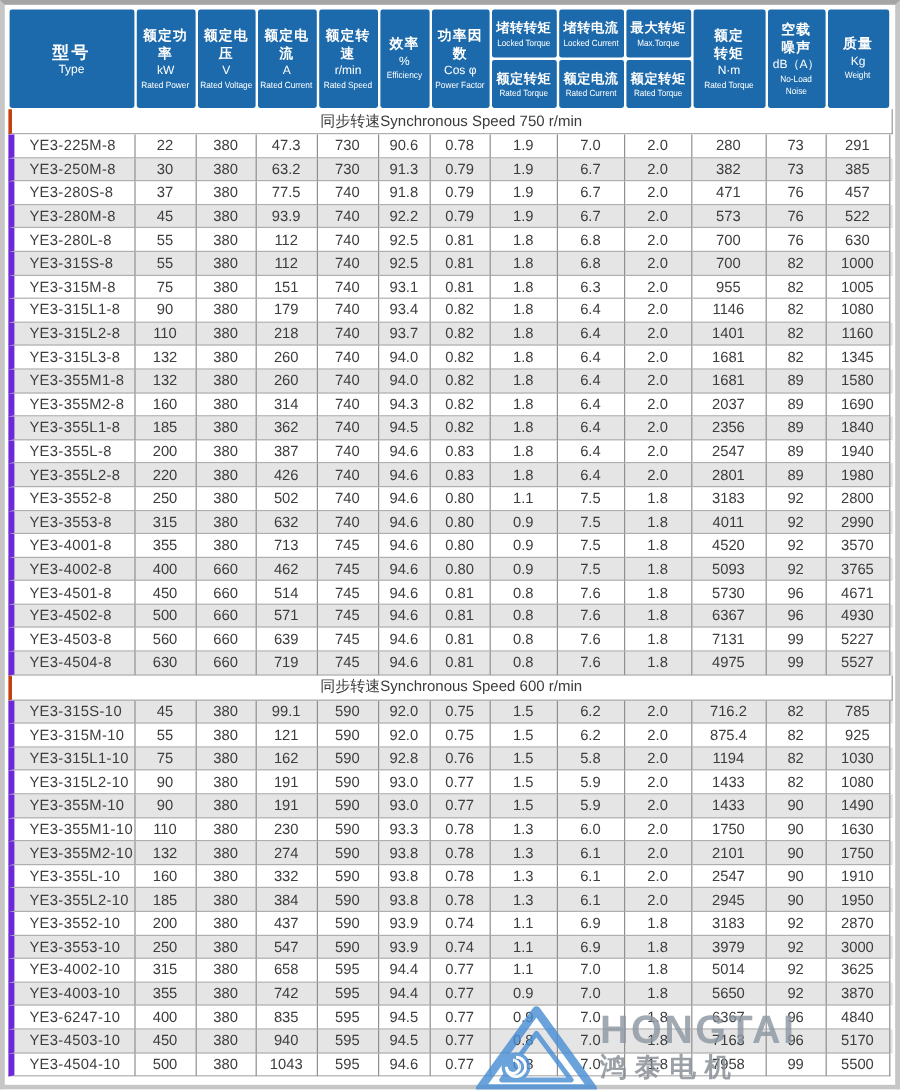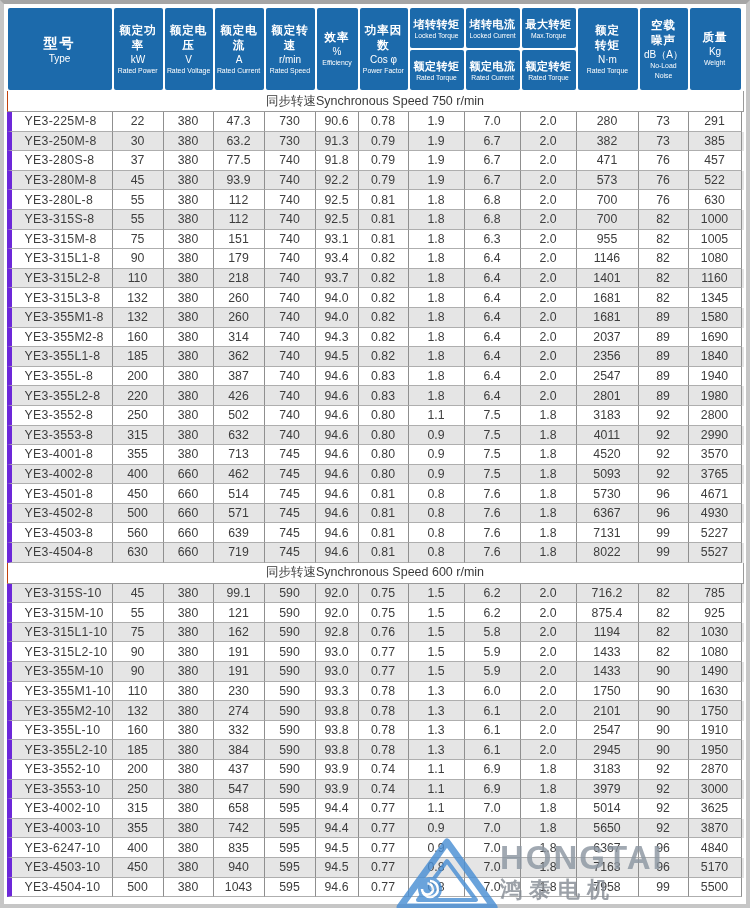--- a/index.html
+++ b/index.html
@@ -33,21 +33,21 @@
   .hsplit .sub{
     flex:1;background:#1c6aab;color:#fff;border-radius:2px;
     display:flex;flex-direction:column;align-items:center;justify-content:center;overflow:hidden;
   }
   .hsplit .zh{font-size:11px;font-weight:bold;line-height:14px;letter-spacing:.5px;}
   .hsplit .en{font-size:7.5px;line-height:9px;white-space:nowrap;transform:scaleX(.9);}
   
   .band{
     height:21px;display:flex;align-items:center;justify-content:center;
     font-size:12.5px;color:#3a3a3a;background:#fff;
-    border-left:1px solid #c2410c;border-right:1px solid #9a9a9a;border-bottom:1px solid #9a9a9a;
+    border-left:3px solid #c2410c;border-right:1px solid #9a9a9a;border-bottom:1px solid #9a9a9a;
     box-sizing:border-box;
   }
   
   .row.data{height:19.6px;}
   .cell{
     box-sizing:border-box;
     border-right:1px solid #8f8f8f;border-bottom:1px solid #aeaeae;
     display:flex;align-items:center;justify-content:center;
     font-size:12.3px;color:#3d3d3d;overflow:hidden;white-space:nowrap;
   }
@@ -490,21 +490,21 @@
           <div class="cell cell-type">YE3-4504-8</div>
           <div class="cell">630</div>
           <div class="cell">660</div>
           <div class="cell">719</div>
           <div class="cell">745</div>
           <div class="cell">94.6</div>
           <div class="cell">0.81</div>
           <div class="cell">0.8</div>
           <div class="cell">7.6</div>
           <div class="cell">1.8</div>
-          <div class="cell">8022</div>
+          <div class="cell">4975</div>
           <div class="cell">99</div>
           <div class="cell">5527</div>
         </div>
         <div class="band">同步转速Synchronous Speed 600 r/min</div>
         <div class="row data r-gray">
           <div class="cell cell-type">YE3-315S-10</div>
           <div class="cell">45</div>
           <div class="cell">380</div>
           <div class="cell">99.1</div>
           <div class="cell">590</div>

